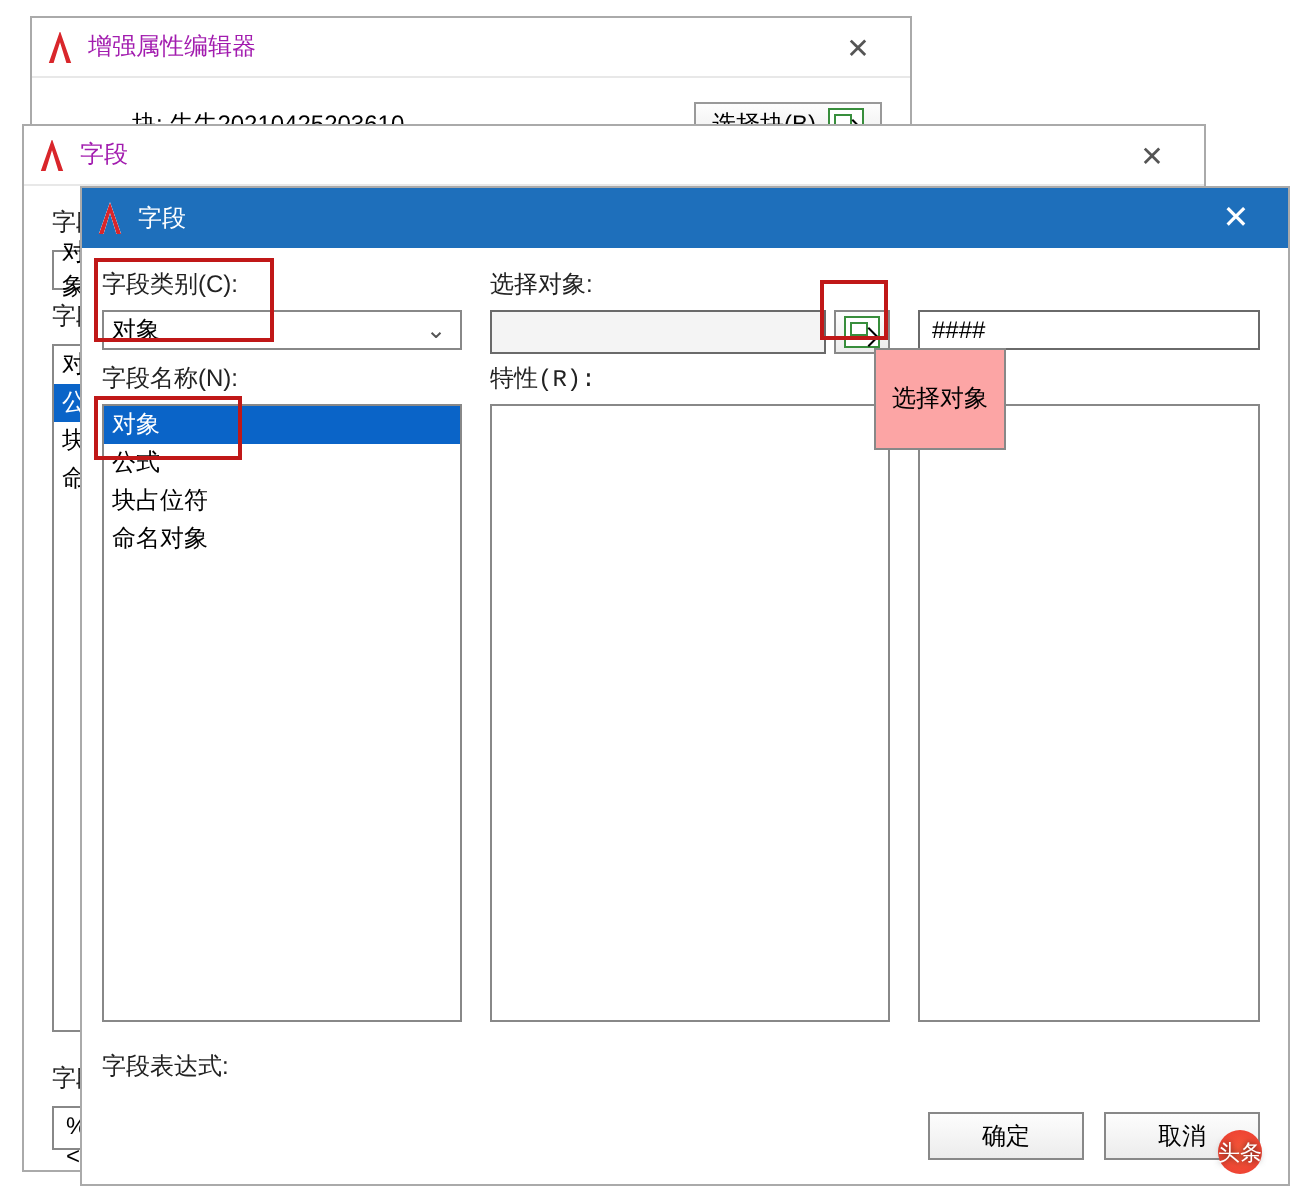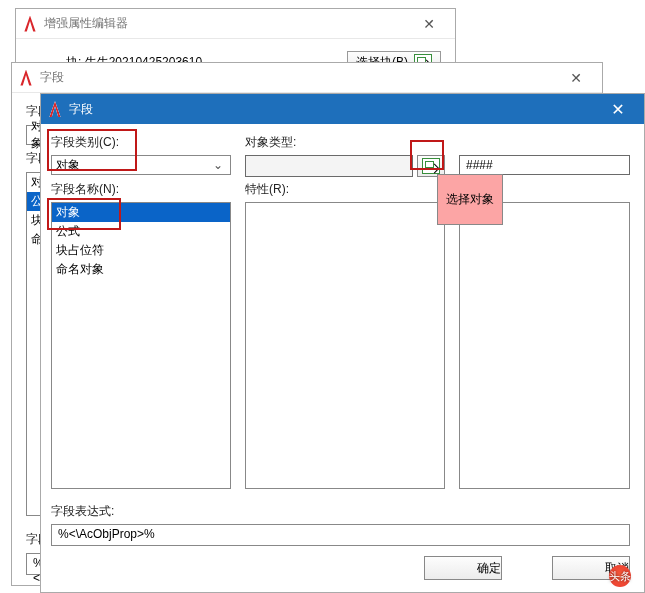--- a/index.html
+++ b/index.html
@@ -4,21 +4,21 @@
 <style>
   * { box-sizing: border-box; margin: 0; padding: 0; font-family: "Microsoft YaHei", SimSun, sans-serif; font-size: 12px; }
   body { background: #fff; width: 645px; height: 593px; position: relative; overflow: hidden; }
 
   .window { position: absolute; background: #fff; border: 1px solid #aaa; }
   .titlebar { display: flex; align-items: center; height: 30px; padding: 0 6px; background: #fff; border-bottom: 1px solid #e8e8e8; }
   .titlebar.blue { background: #1e6fbb; color: #fff; border-bottom: none; }
   .appicon { width: 16px; height: 16px; background: #d9262b; margin-right: 6px; position: relative; clip-path: polygon(15% 100%, 50% 0, 85% 100%, 70% 100%, 50% 35%, 30% 100%); }
   .titlebar.blue .appicon { background: #fff; clip-path: polygon(15% 100%, 50% 0, 85% 100%, 70% 100%, 50% 35%, 30% 100%); }
   .titlebar.blue .appicon::before { content:""; position:absolute; inset:0; background:#d9262b; clip-path: polygon(15% 100%, 50% 0, 85% 100%, 70% 100%, 50% 35%, 30% 100%); }
-  .title { flex: 1; color: #737373; }
+  .title { flex: 1; color: #a21caf; }
   .titlebar.blue .title { color: #fff; }
   .closebtn { width: 40px; height: 28px; display: flex; align-items: center; justify-content: center; color: #555; font-size: 14px; cursor: default; }
   .titlebar.blue .closebtn { color: #fff; background: rgba(255,255,255,0.0); font-size: 16px; }
   .body { padding: 10px 14px; }
 
   
   .w1 { left: 15px; top: 8px; width: 441px; height: 75px; }
   .w1 .body { display: flex; align-items: center; justify-content: space-between; padding: 12px 14px 8px 50px; }
   .pickbtn { display: inline-flex; align-items: center; gap: 6px; border: 1px solid #999; background: linear-gradient(#fdfdfd,#ececec); padding: 2px 8px; height: 22px; }
   .pickicon { width: 18px; height: 16px; border: 1px solid #388e3c; display: inline-block; position: relative; background: #fff; }
@@ -37,30 +37,30 @@
 
   
   .w3 { left: 40px; top: 93px; width: 605px; height: 500px; }
   .w3 .content { position:relative; padding: 10px 14px 12px 10px; height:calc(100% - 30px); display:grid; grid-template-columns: 180px 200px 1fr; grid-template-rows: auto auto auto 1fr auto auto auto; column-gap: 14px; row-gap: 4px; }
   .lbl { color:#222; white-space:nowrap; }
   .col1-select { grid-column:1; grid-row:2; }
   .col1-lab2 { grid-column:1; grid-row:3; }
   .col1-list { grid-column:1; grid-row:4; }
   .col2-lab { grid-column:2; grid-row:1; }
   .col2-row { grid-column:2; grid-row:2; display:flex; align-items:center; gap:4px; }
-  .col2-lab2 { grid-column:2; grid-row:3; }
+  .col2-lab2 { grid-column:2; grid-row:3;font-family:Liberation Mono, monospace; }
   .col2-list { grid-column:2; grid-row:4; }
   .col3-lab { grid-column:3; grid-row:1; }
   .col3-prev { grid-column:3; grid-row:2; }
   .col3-lab2 { grid-column:3; grid-row:3; }
   .col3-list { grid-column:3; grid-row:4; }
   .exprlab { grid-column:1/4; grid-row:5; margin-top:10px; }
   .expr { grid-column:1/4; grid-row:6; }
   .btnrow { grid-column:1/4; grid-row:7; display:flex; justify-content:flex-end; gap:10px; margin-top:6px; }
-  .btn { min-width:78px; height:24px; border:1px solid #888; background:linear-gradient(#fdfdfd,#ececec); display:flex; align-items:center; justify-content:flex-end;margin-left:40px; }
+  .btn { min-width:78px; height:24px; border:1px solid #888; background:linear-gradient(#fdfdfd,#ececec); display:flex; align-items:center; justify-content:center; }
 
   .previewbox { border:1px solid #6a6a6a; height:20px; background:#fff; padding:0 6px; font-family:"Courier New",monospace; display:flex; align-items:center; }
   .objtypebox { border:1px solid #6a6a6a; flex:1; height:22px; background:#f4f4f4; }
   .pickbtn2 { width:28px; height:22px; border:1px solid #888; background:linear-gradient(#fdfdfd,#ececec); display:flex; align-items:center; justify-content:center; }
   .tooltip { position:absolute; border:1px solid #888; background:#fca5a5; padding:16px 8px; left:396px; top:50px; z-index:50; }
 
   .redbox { position:absolute; border:2px solid #c01818; pointer-events:none; z-index:40; }
 
   .watermark { position:absolute; right:14px; bottom:6px; display:flex; align-items:center; gap:6px; color:#eee; font-size:14px; z-index:20; pointer-events:none; text-shadow:0 0 3px rgba(0,0,0,.7); }
   .wmicon { width:22px; height:22px; border-radius:50%; background:radial-gradient(circle,#f75b3b 0%,#e43 70%); display:flex; align-items:center; justify-content:center; color:#fff; font-size:11px; }
@@ -127,40 +127,37 @@
       <span class="chev">⌄</span>
     </div>
     <span class="lbl col1-lab2">字段名称(N):</span>
     <div class="listbox col1-list">
       <div class="listitem sel">对象</div>
       <div class="listitem">公式</div>
       <div class="listitem">块占位符</div>
       <div class="listitem">命名对象</div>
     </div>
 
-    <span class="lbl col2-lab">对象类型:</span>
+    <span class="lbl col2-lab">选择对象:</span>
     <div class="col2-row">
       <div class="objtypebox"></div>
       <div class="pickbtn2">
         <span class="pickicon"></span>
       </div>
     </div>
     <span class="lbl col2-lab2">特性(R):</span>
     <div class="listbox col2-list"></div>
 
     <div class="previewbox col3-prev">
       <span>####</span>
     </div>
     <span class="lbl col3-lab2">格式(F):</span>
     <div class="listbox col3-list"></div>
 
     <span class="lbl exprlab">字段表达式:</span>
-    <div class="input expr">
-      <span>%&lt;\AcObjProp&gt;%</span>
-    </div>
 
     <div class="btnrow">
       <div class="btn">
           <span>确定</span>
         </div>
       <div class="btn">
           <span>取消</span>
         </div>
     </div>
 

